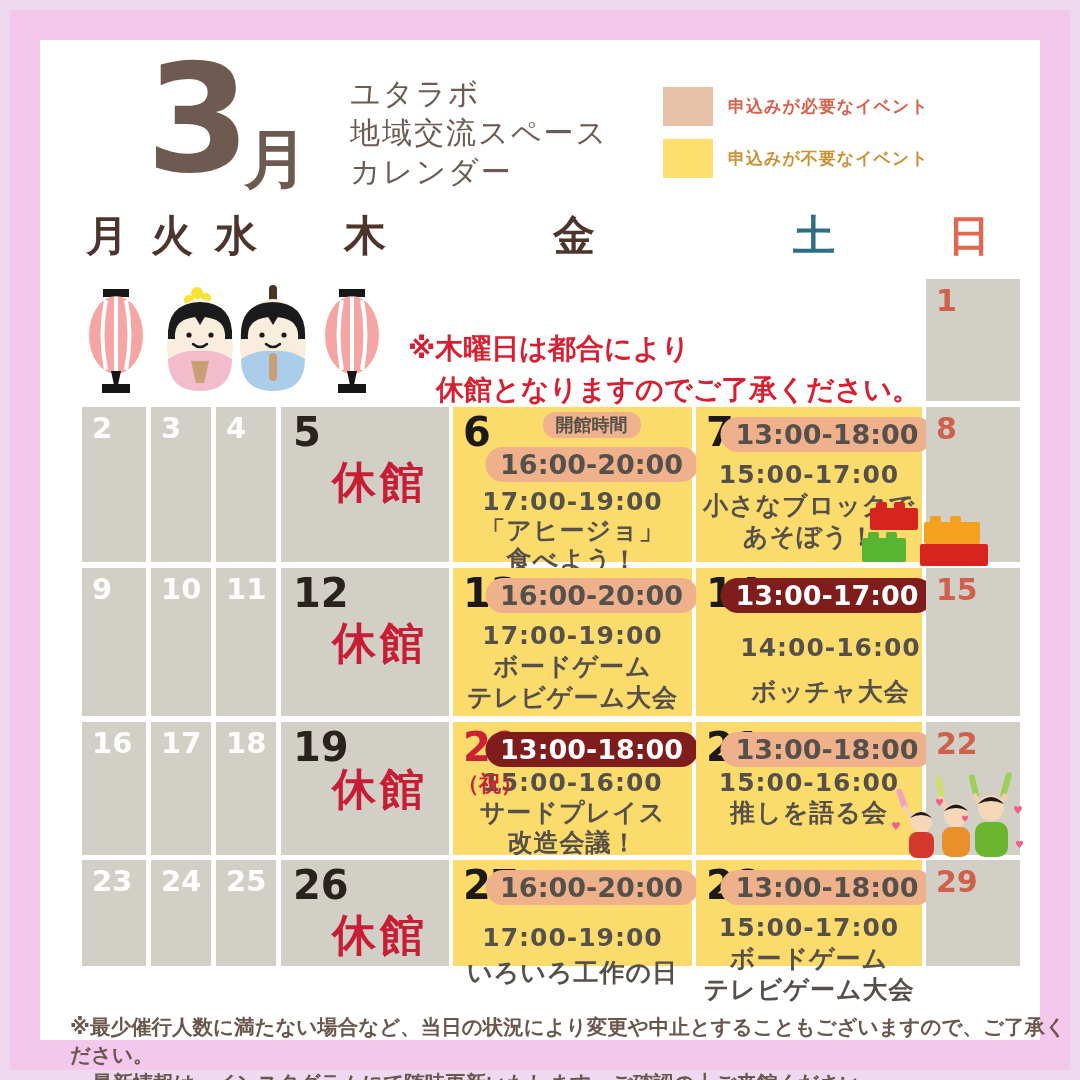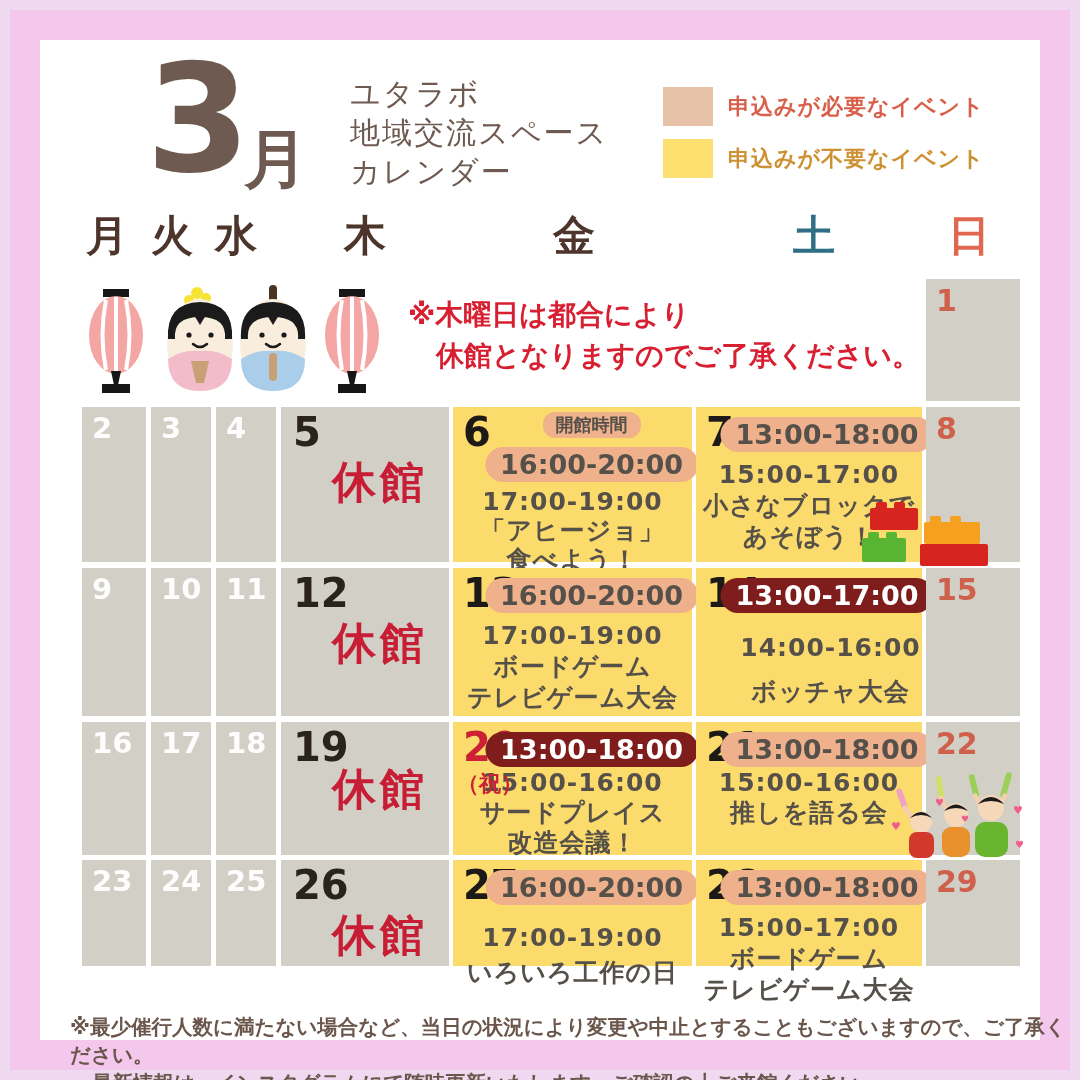--- a/index.html
+++ b/index.html
@@ -16,21 +16,21 @@
   .month-num { position:absolute; left:146px; top:44px; font-size:150px; line-height:1; font-weight:bold; color:#6e5a50; z-index:2; }
   .month-suffix { position:absolute; left:244px; top:116px; font-size:64px; font-weight:bold; color:#6e5a50; z-index:2; }
   .cal-title { position:absolute; left:350px; top:74px; font-size:30px; font-weight:normal; color:#6e5a50; line-height:39px; z-index:2; letter-spacing:2px; }
 
   
   .legend { position:absolute; left:663px; top:87px; z-index:2; }
   .legend-row { display:flex; align-items:center; margin-bottom:13px; }
   .legend-swatch { width:50px; height:39px; margin-right:15px; }
   .sw-required { background:#e7c2a8; }
   .sw-free { background:#fcdf6e; }
-  .legend-label { font-size:22px; font-weight:bold; letter-spacing:1px; }
+  .legend-label { font-size:17px; font-weight:bold; letter-spacing:1px; }
   .lbl-required { color:#d8604a; }
   .lbl-free { color:#cd9133; }
 
   
   .wd { position:absolute; top:208px; width:46px; text-align:center; font-size:42px; font-weight:bold; color:#4d352b; z-index:2; }
   .wd-sat { color:#2e6f85; }
   .wd-sun { color:#e06850; }
 
   
   .grid { position:absolute; inset:0; z-index:1; }
@@ -60,21 +60,21 @@
           border-radius:12px; padding:1px 13px; font-size:18px; font-weight:bold; white-space:nowrap;text-align:right; }
   .d6 .pill { top:40px; }
 
   .lines { margin-top:52px; text-align:center; font-size:25px; font-weight:bold; color:#56504a; line-height:31px; letter-spacing:1px; }
   .d6 .lines { margin-top:80px; line-height:29px; }
   .d14 .lines { margin-top:58px; line-height:44px;margin-left:43px; }
   .d27 .lines { margin-top:60px; line-height:35px; }
   .r4 .lines { margin-top:46px; line-height:30px; }
 
   
-  .notice { position:absolute; left:408px; top:294px; color:#d71f31; font-size:28px; font-weight:bold; line-height:41px; z-index:2; }
+  .notice { position:absolute; left:408px; top:328px; color:#d71f31; font-size:28px; font-weight:bold; line-height:41px; z-index:2; }
   .notice .l2 { padding-left:28px; }
 
   
   .footer { position:absolute; left:70px; top:1013px; color:#6b564c; font-size:20.5px; font-weight:bold; line-height:28px; z-index:2; }
   .footer .l2 { padding-left:22px; }
 
   
   .deco { position:absolute; z-index:3; }
   .deco-lantern1 { left:85px;  top:289px; }
   .deco-dolls    { left:163px; top:283px; }

